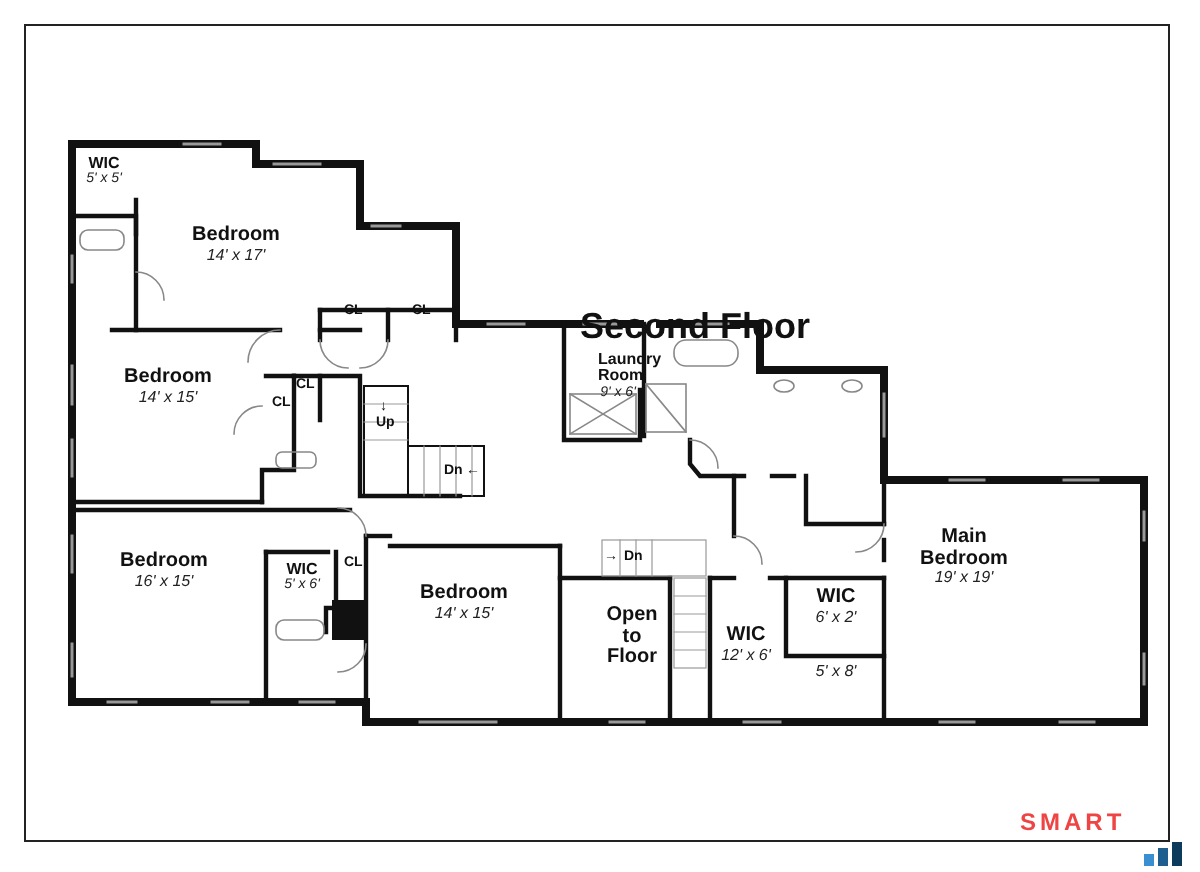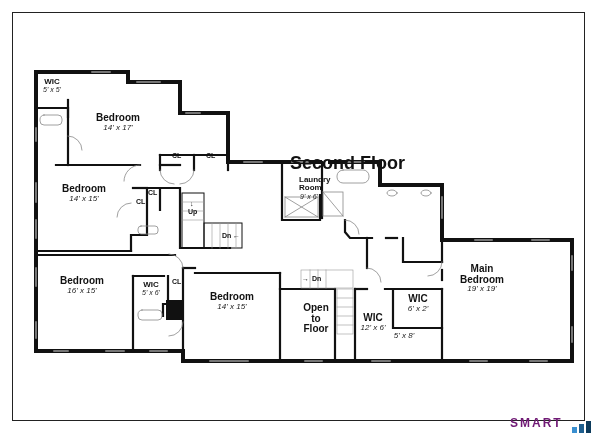--- a/index.html
+++ b/index.html
@@ -6,21 +6,21 @@
   body { width:600px; height:436px; position:relative; overflow:hidden; font-family:"Liberation Sans", sans-serif; }
   .frame { position:absolute; left:12px; top:12px; width:573px; height:409px; border:1.5px solid #222; box-sizing:border-box; }
   svg.plan { position:absolute; left:0; top:0; width:600px; height:436px; }
   .lbl { position:absolute; text-align:center; color:#111; line-height:1.05; }
   .lbl .name { font-weight:bold; font-size:10px; display:block;text-align:center; }
   .lbl .dim { font-size:8px; display:block; color:#222;font-style:italic; }
   .small .name { font-size:8px; }
   .small .dim { font-size:7px; }
   .tiny { position:absolute; font-size:7px; font-weight:bold; color:#111; }
   .title { position:absolute; left:290px; top:109px; font-size:18px; font-weight:bold; color:#111;margin-top:44px; }
-  .logo { position:absolute; left:510px; top:416px; font-size:12px; letter-spacing:2px; color:#701a75; font-weight:bold; }
+  .logo { position:absolute; left:510px; top:404px; font-size:12px; letter-spacing:2px; color:#ef4444; font-weight:bold; }
   .logo-bars { position:absolute; left:572px; top:421px; width:20px; height:12px; }
 </style>
 </head>
 <body>
 
 <div class="frame"></div>
 
 <svg class="plan" viewBox="0 0 600 436" xmlns="http://www.w3.org/2000/svg">
   <g fill="none" stroke="#111" stroke-linecap="square">
 
@@ -203,21 +203,21 @@
   <span class="name">Floor</span>
 </div>
 <div class="lbl" style="left:355px;top:313px;width:36px;">
   <span class="name">WIC</span>
   <span class="dim">12' x 6'</span>
 </div>
 <div class="lbl" style="left:400px;top:294px;width:36px;">
   <span class="name">WIC</span>
   <span class="dim">6' x 2'</span>
 </div>
-<div class="lbl" style="left:386px;top:332px;width:36px;">
+<div class="lbl" style="left:400px;top:332px;width:36px;">
   <span class="dim">5' x 8'</span>
 </div>
 <div class="lbl" style="left:452px;top:264px;width:60px;">
   <span class="name">Main</span>
   <span class="name">Bedroom</span>
   <span class="dim">19' x 19'</span>
 </div>
 
 <span class="tiny" style="left:172px;top:152px;">CL</span>
 <span class="tiny" style="left:206px;top:152px;">CL</span>

